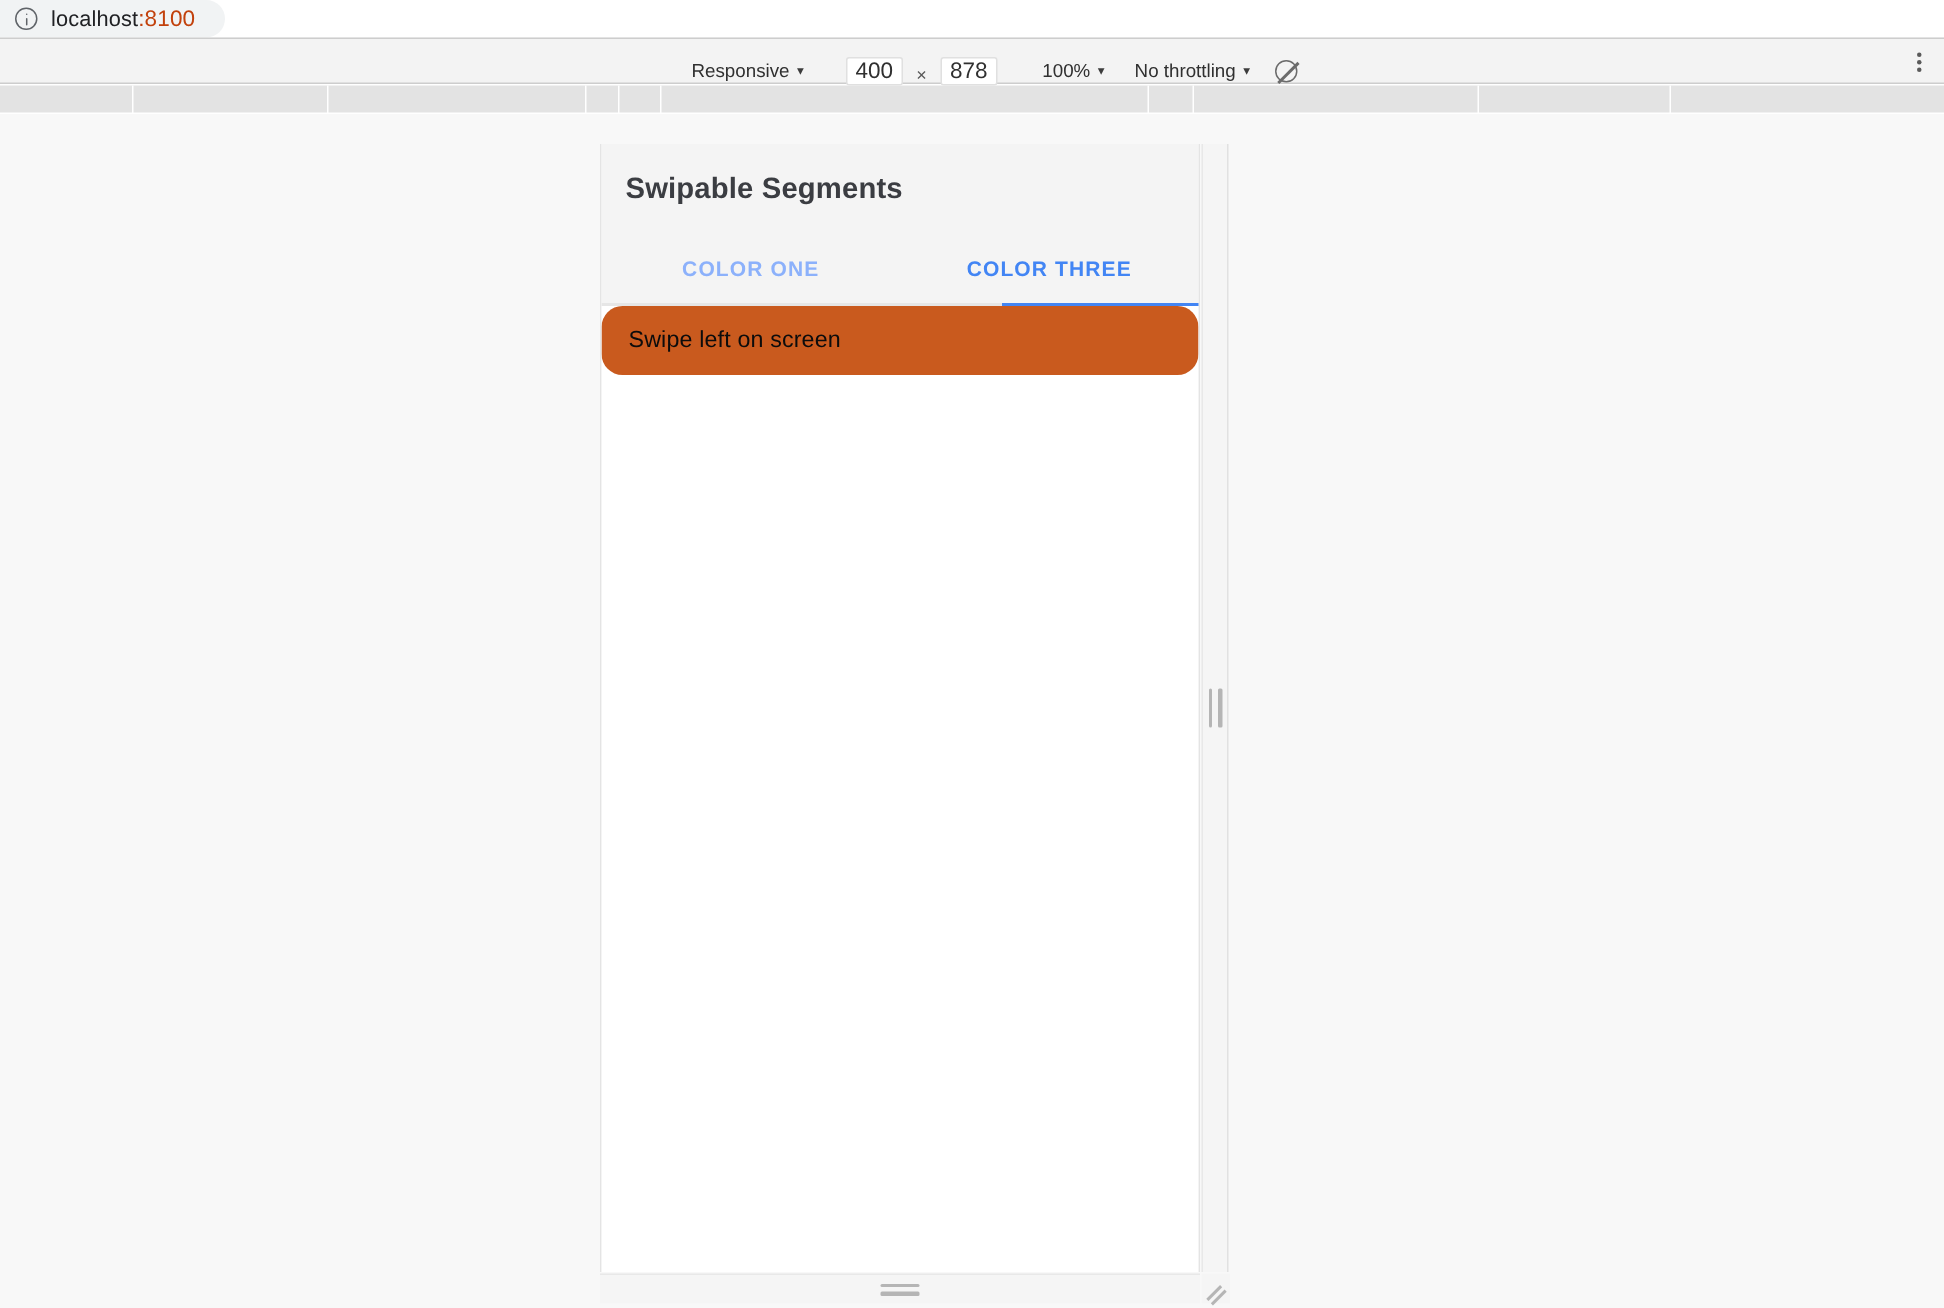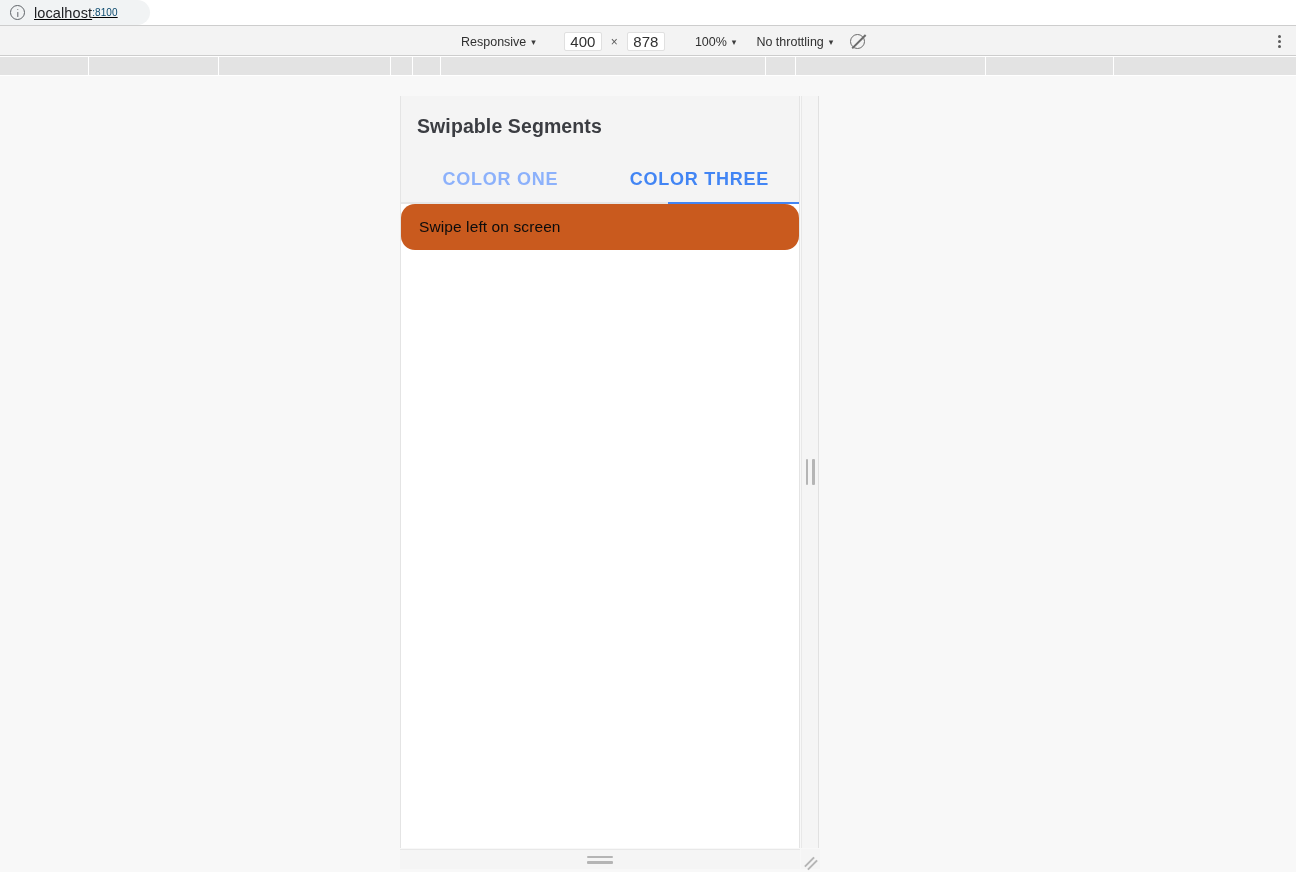--- a/index.html
+++ b/index.html
@@ -13,21 +13,20 @@
   }
 
   
   #urlbar {
     position: absolute;
     left: 0; top: 0;
     width: 1032px; height: 25px;
     background: #ffffff;
     display: flex;
     align-items: center;
-    text-decoration: underline;
   }
   #urlbar-pill {
     height: 25px;
     min-width: 150px;
     border-radius: 0 14px 14px 0;
     background: #f1f3f4;
     display: flex;
     align-items: center;
     padding: 0 16px 0 10px;
   }
@@ -56,42 +55,42 @@
     width: 1.4px; height: 5.2px;
     background: #5f6368;
     border-radius: 1px;
   }
   .url-host {
     font-size: 14.5px;
     color: #202124;
     letter-spacing: .1px;
   }
   .url-port {
-    font-size: 10px;
-    color: #0c4a6e;
+    font-size: 15px;
+    color: #c2410c;
     letter-spacing: .1px;
   }
 
   
   #device-toolbar {
     position: absolute;
     left: 0; top: 25px;
     width: 1296px; height: 31px;
     background: #f3f3f3;
     border-top: 1px solid #cdcdcd;
     border-bottom: 1px solid #cdcdcd;
     display: flex;
     align-items: center;
   }
   #toolbar-center {
     position: absolute;
     left: 455px; top: 0;
     height: 31px;
     display: flex;
-    align-items: center;
+    align-items: flex-end;
     gap: 0px;
   }
   .tb-item {
     font-size: 12.5px;
     color: #303030;
     display: flex;
     align-items: center;
     height: 21px;
     padding: 0 6px;
     border-radius: 2px;
@@ -222,21 +221,21 @@
     background: #f4f4f4;
     display: flex;
     align-items: stretch;
     border-bottom: 2px solid #e6e6e6;
   }
   .tab {
     flex: 1 1 0;
     display: flex;
     align-items: center;
     justify-content: center;
-    font-size: 18px;
+    font-size: 14px;
     font-weight: bold;
     letter-spacing: .75px;
     color: #8cb1fb;
     cursor: pointer;
     user-select: none;
   }
   .tab.active { color: #4b87f7; }
   #tab-indicator {
     position: absolute;
     left: 266.66px;

